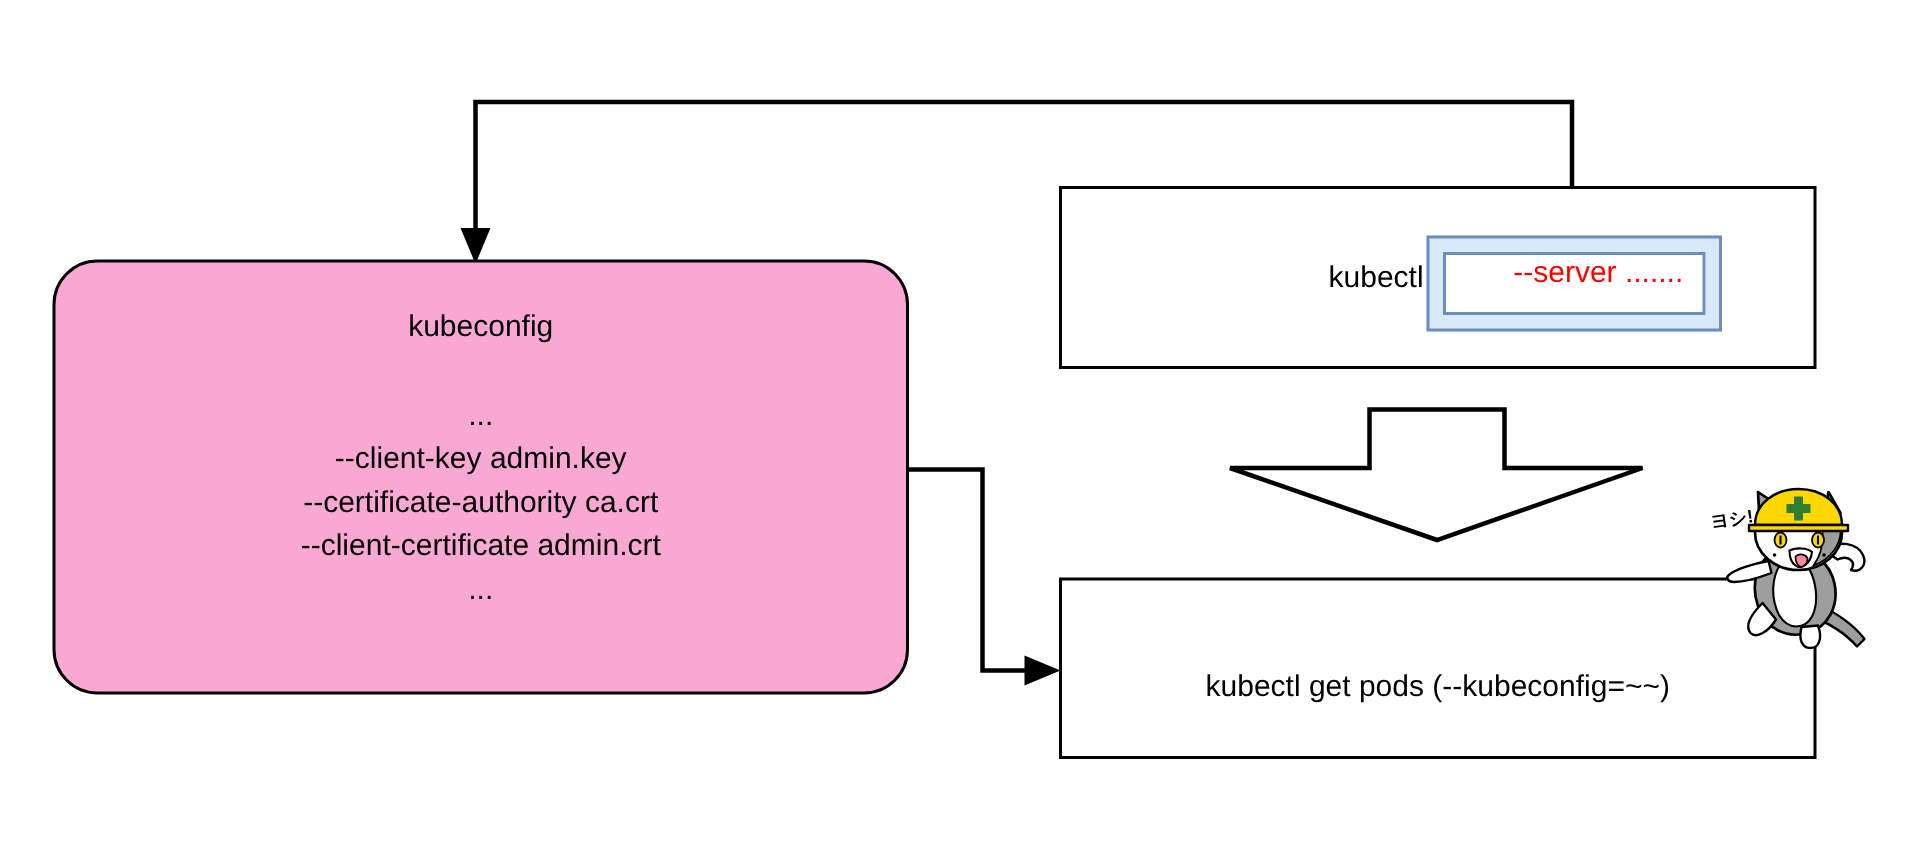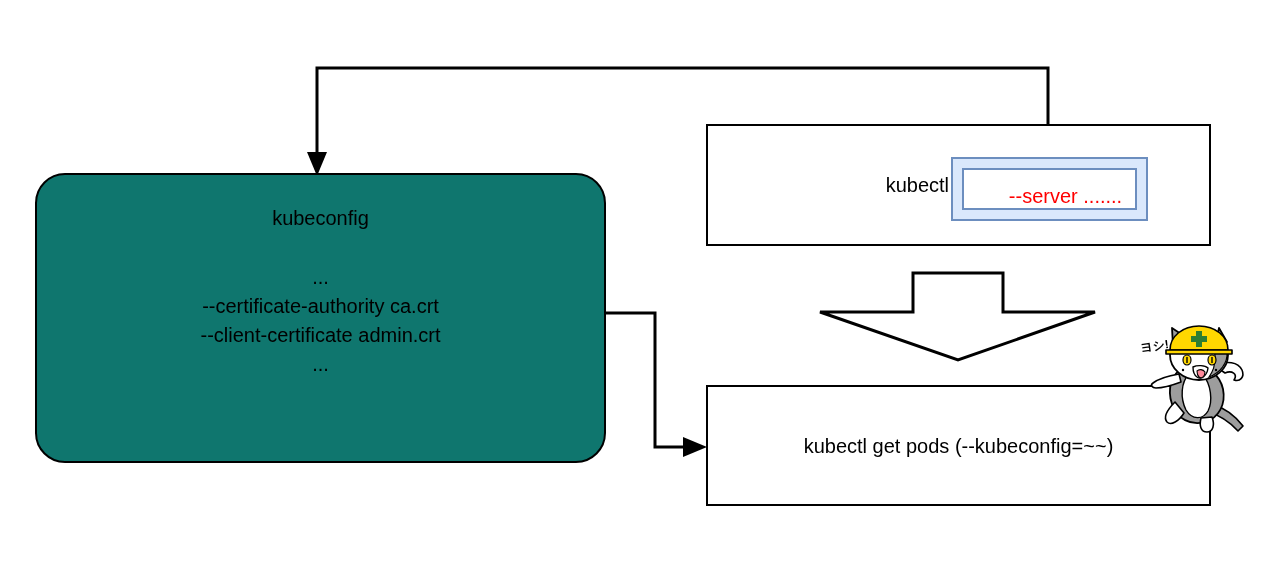--- a/index.html
+++ b/index.html
@@ -28,21 +28,21 @@
 
   
   .node-kubeconfig {
     position: absolute;
     left: 35px;
     top: 173px;
     width: 571px;
     height: 290px;
     border: 2px solid #000000;
     border-radius: 30px;
-    background: #0f766e;
+    background: #f9a8d4;
     box-sizing: border-box;
   }
   .kubeconfig-title {
     position: absolute;
     left: 0;
     top: 31px;
     width: 100%;
     text-align: center;
     font-size: 20px;
     line-height: 24px;
@@ -112,34 +112,35 @@
   .chip-inner {
     position: absolute;
     left: 9px;
     top: 9px;
     right: 9px;
     bottom: 9px;
     background: #ffffff;
     border: 2px solid #6c8ebf;
     box-sizing: border-box;
     display: flex;
-    align-items: flex-end;
+    align-items: flex-start;
     justify-content: center;
     padding-left: 32px;
   }
   .chip-text {
     font-size: 20px;
     line-height: 24px;
     color: #ff0000;
     white-space: pre;
   }
 
   
   .cmd-row.bottom-cmd {
     justify-content: center;
+    margin-top: 12px;
   }
 
   
   .mascot {
     position: absolute;
     left: 1139px;
     top: 322px;
     width: 120px;
     height: 118px;
   }
@@ -163,20 +164,21 @@
 
     <g>
       <polygon points="913,273 1003,273 1003,312 1095,312 958,360 820,312 913,312" fill="#ffffff" stroke="#000000" stroke-width="3" stroke-linejoin="miter"></polygon>
     </g>
   </svg>
 
   <div class="node-kubeconfig">
     <div class="kubeconfig-title">kubeconfig</div>
     <div class="kubeconfig-lines">
       <div>...</div>
+      <div>--client-key admin.key</div>
       <div>--certificate-authority ca.crt</div>
       <div>--client-certificate admin.crt</div>
       <div>...</div>
     </div>
   </div>
 
   <div class="node-rect node-top-right">
     <div class="cmd-row">
       <span class="cmd-text">kubectl get pods</span>
     </div>

